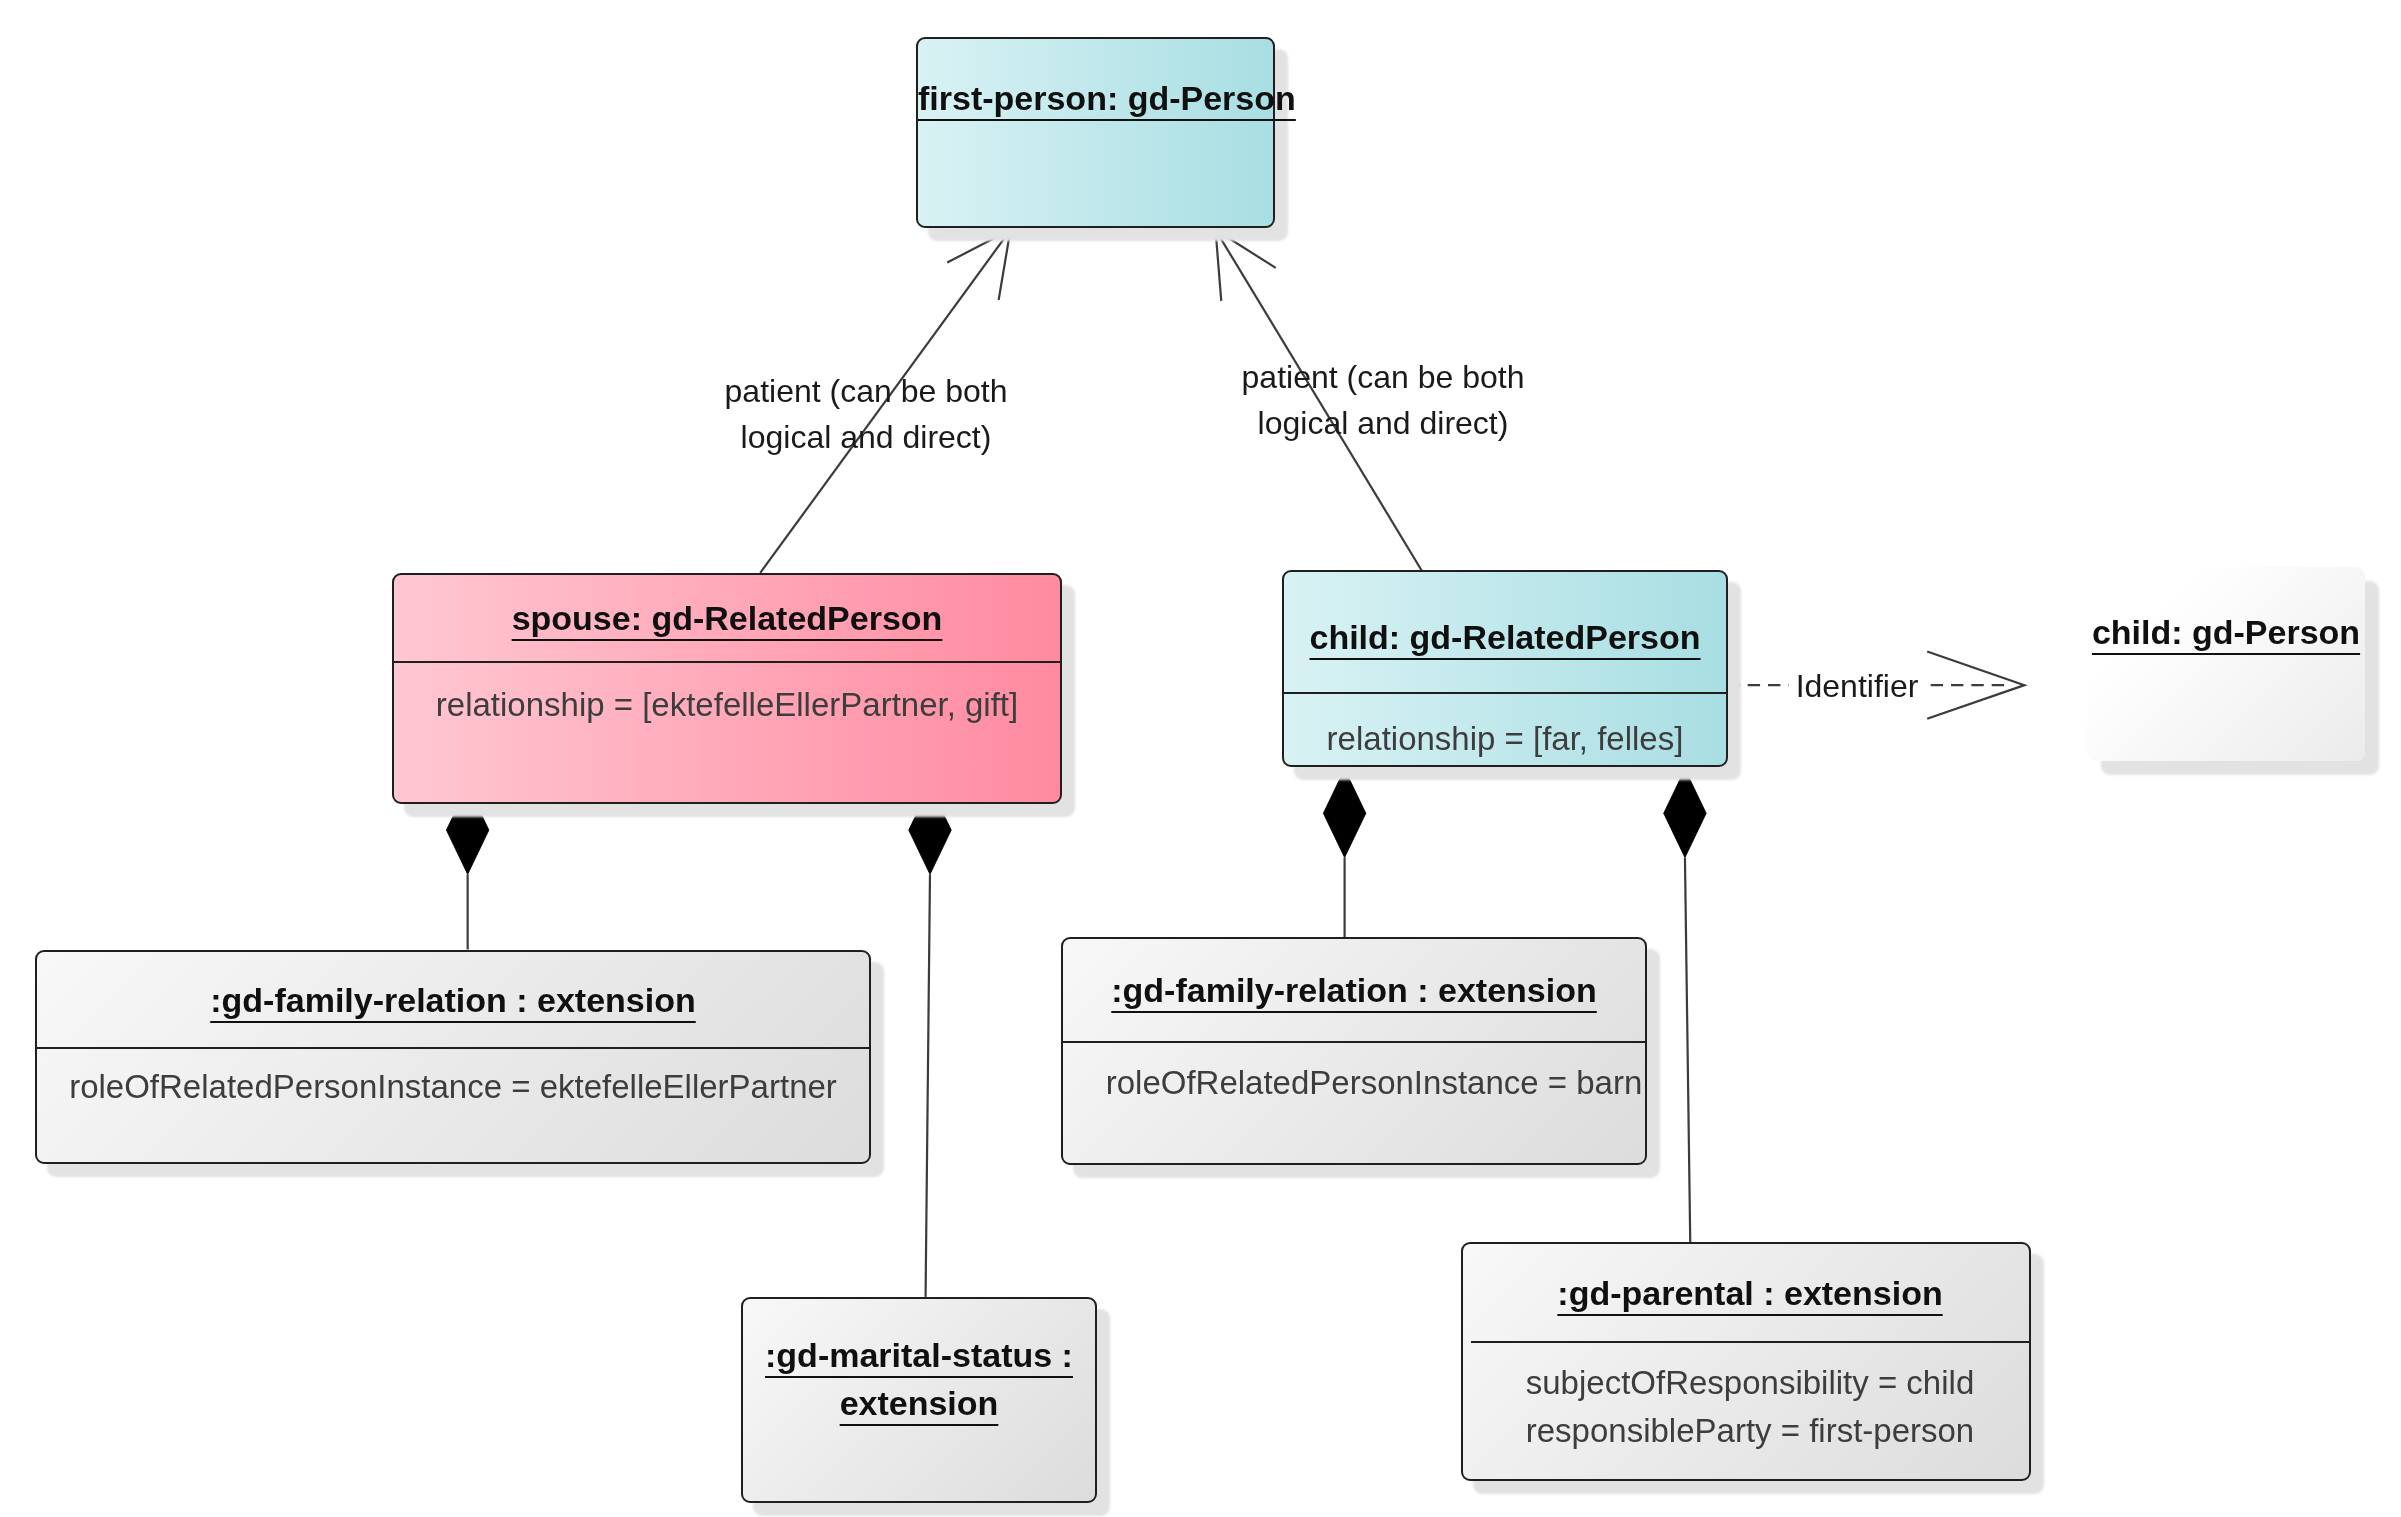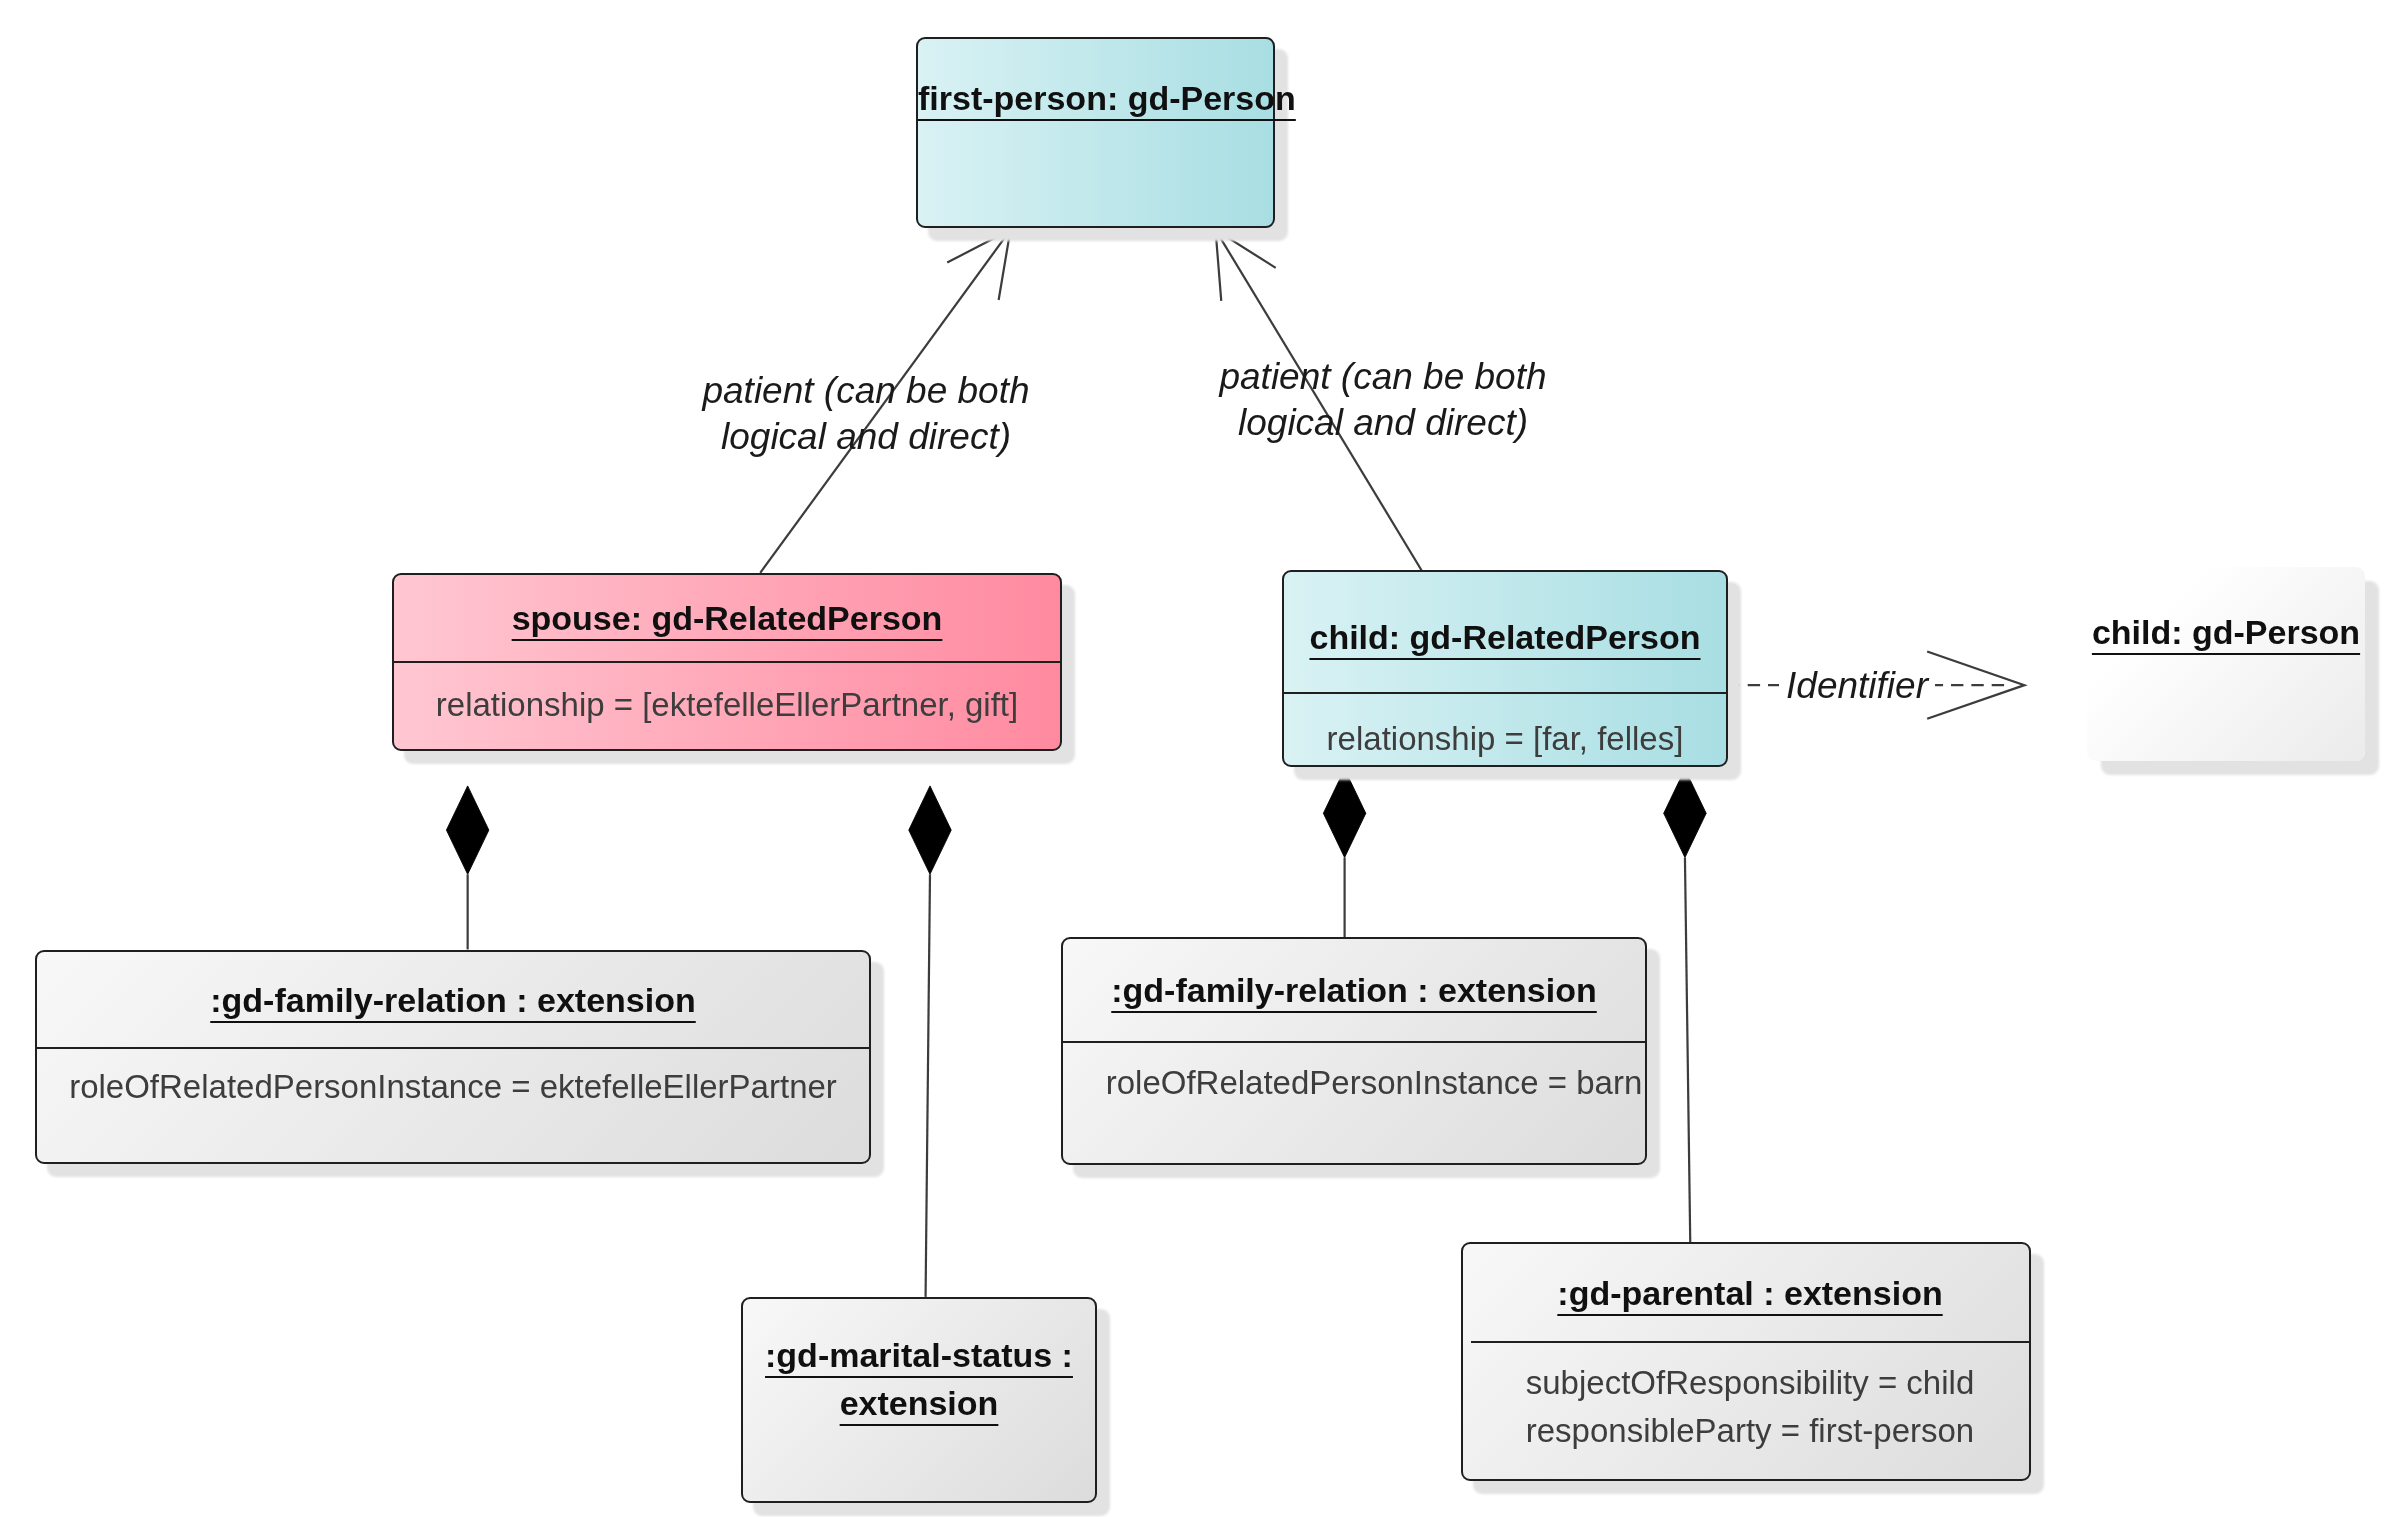--- a/index.html
+++ b/index.html
@@ -20,21 +20,21 @@
 
   .title-comp{box-sizing:border-box;display:flex;align-items:center;justify-content:center;
               border-bottom:2.2px solid #1f1f1f;}
   .attr-comp{box-sizing:border-box;padding-top:17.7px;}
   .titlebar{box-sizing:border-box;}
   .utitle{font-size:34px;line-height:48px;font-weight:bold;color:#101010;
           text-decoration:underline;text-decoration-thickness:2.2px;text-underline-offset:8.8px;}
   .nw{white-space:nowrap;}
   .attr{font-size:33px;line-height:48px;color:#3d3d3d;}
 
-  .edge-label{position:absolute;z-index:3;font-size:37px;line-height:46px;color:#1a1a1a;text-align:center;font-style:italic;}
+  .edge-label{position:absolute;z-index:3;font-size:32px;line-height:46px;color:#1a1a1a;text-align:center;}
   .edge-label.idf{background:#ffffff;padding:0 7px;transform:translateX(-50%);white-space:nowrap;}
 </style>
 </head>
 <body>
 
 <div class="canvas">
 
   <svg class="wires" width="2401" height="1517" viewBox="0 0 2716 1716">
     <defs>
       <marker id="arrowOpen" markerWidth="90" markerHeight="90" refX="78" refY="42" orient="auto" markerUnits="userSpaceOnUse">
@@ -69,21 +69,21 @@
       <line x1="1906" y1="970" x2="1912" y2="1405"></line>
     </g>
   </svg>
 
   <div class="node cyan" style="left:916px;top:37px;width:359px;height:191px;">
     <div class="titlebar" style="padding-top:35px;">
       <span class="utitle nw">first-person: gd-Person</span>
     </div>
   </div>
 
-  <div class="node pink" style="left:392px;top:573px;width:670px;height:178px;">
+  <div class="node pink" style="left:392px;top:573px;width:670px;height:231px;">
     <div class="title-comp" style="height:88px;">
       <span class="utitle nw">spouse: gd-RelatedPerson</span>
     </div>
     <div class="attr-comp">
       <div class="attr nw">relationship = [ektefelleEllerPartner, gift]</div>
     </div>
   </div>
 
   <div class="node cyan" style="left:1282px;top:570px;width:446px;height:197px;">
     <div class="title-comp" style="height:113px;margin-top:9px;">

